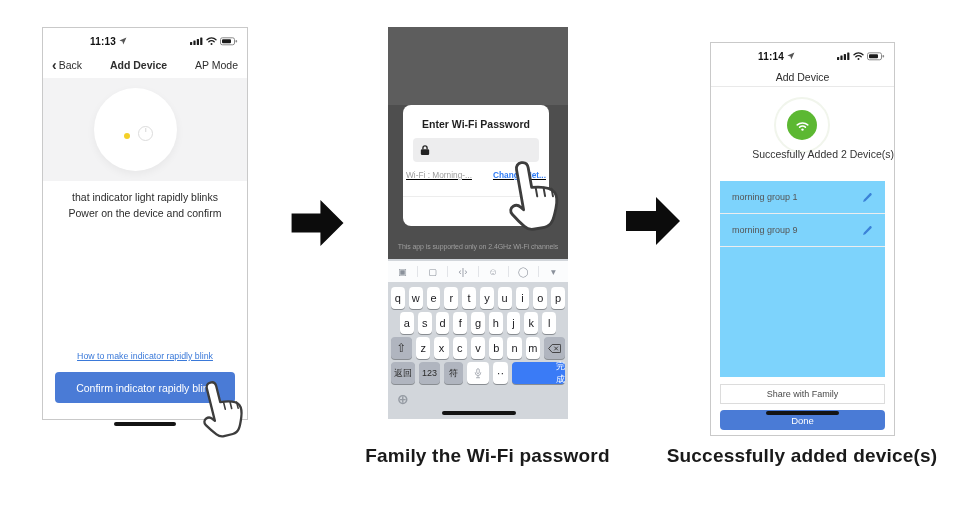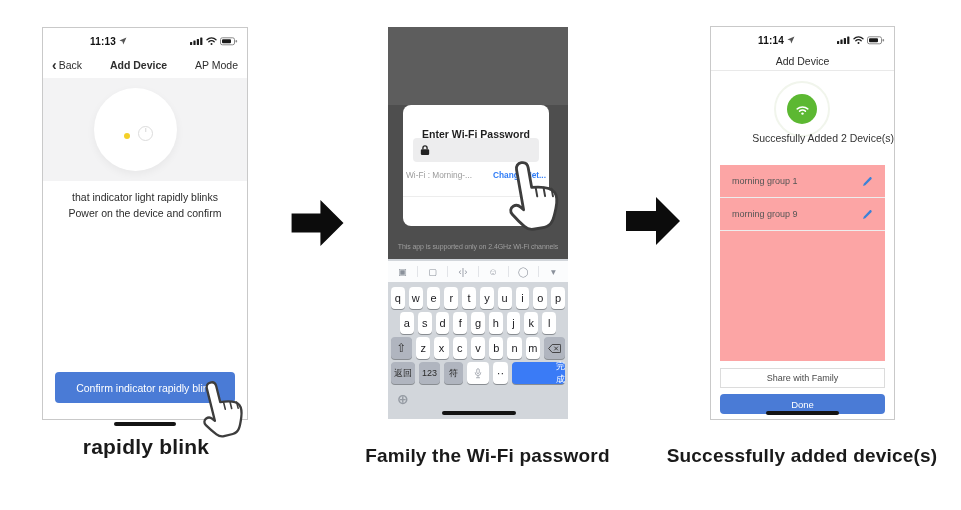--- a/index.html
+++ b/index.html
@@ -40,26 +40,26 @@
     background:#4a7bd6; border-radius:4px; color:#fff; font-size:10.5px;
     display:flex; align-items:center; justify-content:center; cursor:pointer; }
 
   
   .phone2 { position:absolute; left:388px; top:27px; width:180px; height:392px;
     background:#4e4e4e; }
   .p2-top { position:absolute; left:0; right:0; top:0; height:78px; background:#5d5d5d; }
   .p2-dialog { position:absolute; left:15px; top:78px; width:146px; height:121px;
     background:#fff; border-radius:8px; }
   .dlg-title { position:absolute; left:0; right:0; top:13px; text-align:center;
-    font-size:10.5px; font-weight:bold; color:#1f1f1f;margin-top:10px; }
+    font-size:10.5px; font-weight:bold; color:#1f1f1f; }
   .dlg-field { position:absolute; left:10px; right:10px; top:33px; height:24px;
     background:#ededee; border-radius:4px; display:flex; align-items:center;
     padding-left:7px; cursor:text; }
   .dlg-wifirow { position:absolute; left:0; right:0; top:65px; display:flex;
-    justify-content:center; align-items:center; gap:21px; font-size:8.3px; }
+    justify-content:center; align-items:center; gap:21px; font-size:8.3px;text-decoration:underline; }
   .dlg-wifilabel { color:#9b9b9b; }
   .dlg-changenet { color:#2f7cf6; font-weight:bold; cursor:pointer; }
   .dlg-divider { position:absolute; left:0; right:0; top:91px; height:1px; background:#ededed; }
   .dlg-confirm { position:absolute; left:0; right:0; top:92px; bottom:0; display:flex;
     align-items:center; justify-content:center; color:#2f7cf6; font-size:11px;
     font-weight:bold; cursor:pointer; }
   .p2-hint { position:absolute; left:-6px; right:-6px; top:216px; text-align:center;
     font-size:7px; color:#9e9e9e; letter-spacing:-.1px; white-space:nowrap; }
   .p2-kb { position:absolute; left:0; right:0; top:232px; bottom:0; background:#d2d6db; }
   .kb-toolbar { position:absolute; left:0; right:0; top:2px; height:21px; background:#fbfcfd;
@@ -74,33 +74,33 @@
     font-size:11px; color:#1b1b1f; cursor:pointer; }
   .key.special { background:#b0b5bf; font-size:9px; color:#2a2a2a; }
   .key.fixed21 { flex:0 0 21px; } .key.fixed24 { flex:0 0 24px; }
   .key.fixed19 { flex:0 0 19px; } .key.fixed15 { flex:0 0 15px; }
   .key.done { flex:0 0 33px; background:#3a7bf6; color:#fff; font-size:9px;padding-left:44px; }
   .key .shift-glyph { font-size:12px; color:#333; }
   .kb-globe { position:absolute; left:9px; top:132px; font-size:14px; font-weight:bold;
     color:#959ba3; cursor:pointer; }
 
   
-  .phone3 { left:710px; top:26px; width:185px; height:394px; }
+  .phone3 { left:710px; top:42px; width:185px; height:394px; }
   .p3-header { position:absolute; left:0; right:0; top:24px; height:20px;
     border-bottom:1px solid #e9e9e9; display:flex; align-items:center;
     justify-content:center; font-size:10.5px; color:#2d2d2d; }
   .p3-circle-outer { position:absolute; left:63px; top:54px; width:56px; height:56px;
     border:2px solid #f1f5ec; border-radius:50%; background:#fff; }
   .p3-circle-green { position:absolute; left:11px; top:11px; width:30px; height:30px;
     border-radius:50%; background:#5cb832; display:flex; align-items:center;
     justify-content:center; }
   .p3-success { position:absolute; left:0; right:0; top:105px; text-align:right;
     font-size:10.5px; color:#333; }
   .p3-panel { position:absolute; left:9px; right:9px; top:138px; height:196px;
-    background:#fca5a5; }
+    background:#7dd3fc; }
   .p3-row { height:33px; border-bottom:1px solid #ededee; display:flex;
     align-items:center; justify-content:space-between; padding:0 12px;
     font-size:9px; color:#555; cursor:pointer; }
   .p3-share { position:absolute; left:9px; right:9px; top:341px; height:20px;
     background:#fff; border:1px solid #dcdcdc; border-radius:0; display:flex;
     align-items:center; justify-content:center; font-size:9px; color:#4a4a4a; cursor:pointer; }
   .p3-done { position:absolute; left:9px; right:9px; top:367px; height:20px;
     background:#4a7bd6; border-radius:4px; display:flex; align-items:center;
     justify-content:center; font-size:9.5px; color:#fff; cursor:pointer; }
 
@@ -158,20 +158,21 @@
         <div class="indicator-dot"></div>
         <div class="power-ring">
             <div class="power-line"></div>
           </div>
       </div>
     </div>
     <div class="p1-body">
       <div>that indicator light rapidly blinks</div>
       <div>Power on the device and confirm</div>
     </div>
+    <div class="p1-link">How to make indicator rapidly blink</div>
     <div class="p1-btn">Confirm indicator rapidly blink</div>
   </div>
   <div class="homebar" style="left:114px; top:422px; width:62px;"></div>
 
   <svg class="hand" style="left:197px; top:378px; transform:rotate(-14deg);" width="56" height="60" viewBox="0 0 44 52">
     <path d="M15 1.5 c2.6 0 4.2 1.7 4.2 4.4 V20 c5.5 0.5 13.5 2 15.5 6.5 c1.6 3.6 0.3 7.5 -1 10.8 c-1.2 3 -2.5 6.4 -4.3 8.9 c-1.5 2.1 -3.6 3.3 -6.3 3.3 h-7.8 c-2.5 0 -4.4 -1.1 -6 -3.1 c-2.5 -3.1 -4.9 -6.6 -7 -10 c-1.3 -2.1 -0.6 -4.6 1.7 -5.5 c1.9 -0.7 3.9 0 5.1 1.6 l1.7 2.2 V5.9 c0 -2.7 1.6 -4.4 4.2 -4.4 z" fill="#fff" stroke="#3d3d3d" stroke-width="2" stroke-linejoin="round"></path>
     <path d="M22 21 v6 M27.5 21.8 v6 M33 23.5 v5.4" stroke="#3d3d3d" stroke-width="1.4" fill="none" stroke-linecap="round"></path>
   </svg>
 
   <svg class="step-arrow" style="left:291px; top:198px;" width="55" height="50" viewBox="0 0 56 52">
@@ -329,18 +330,17 @@
             <path d="M1.2 10.8 l2.4-0.7 6.6-6.6 c0.6-0.6 0.6-1.4 0-1.9 c-0.6-0.6-1.4-0.6-1.9 0 L1.9 8.4 Z" fill="#3b82d8"></path>
           </svg>
       </div>
     </div>
     <div class="p3-share">Share with Family</div>
     <div class="p3-done">Done</div>
   </div>
   <div class="homebar" style="left:766px; top:411px; width:73px;"></div>
 
   <div class="caption cap1">
-    <div>rapidly blink</div>
   </div>
   <div class="caption cap2">Family the Wi-Fi password</div>
   <div class="caption cap3">Successfully added device(s)</div>
 
 </div>
 
 </body></html>

